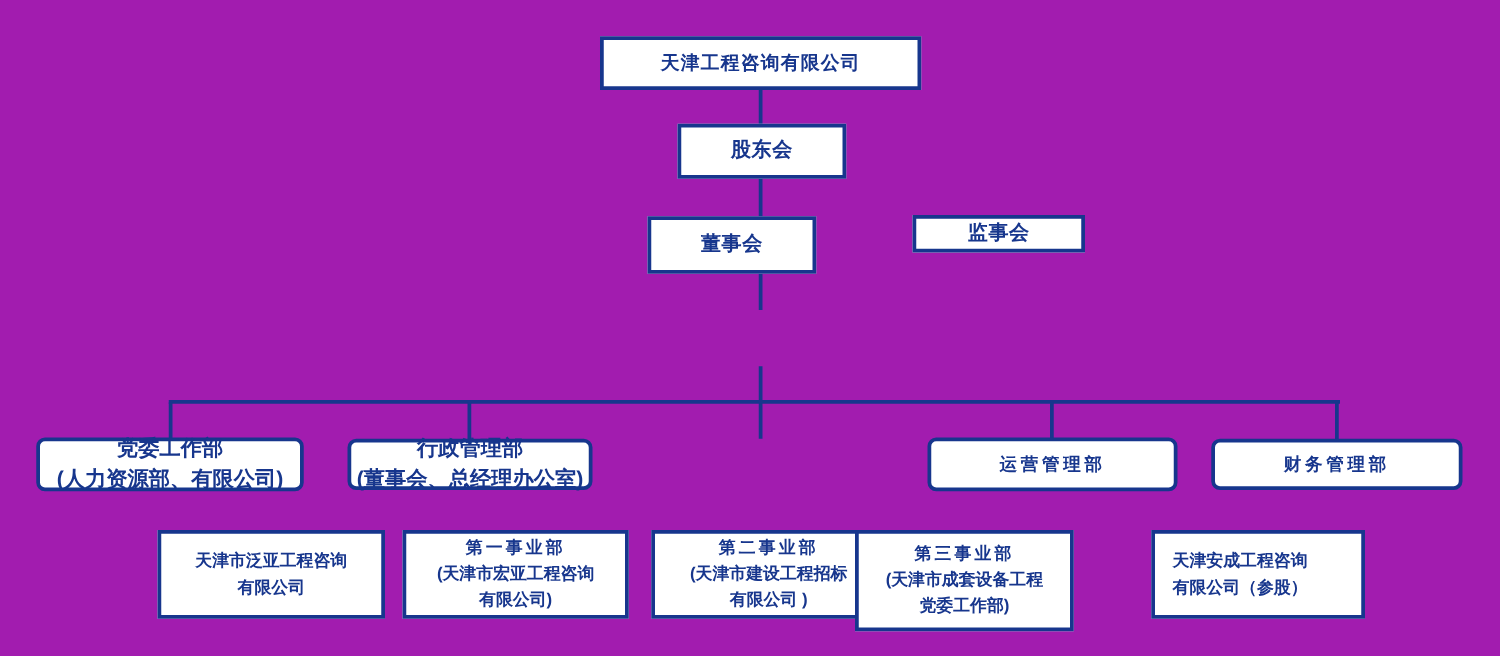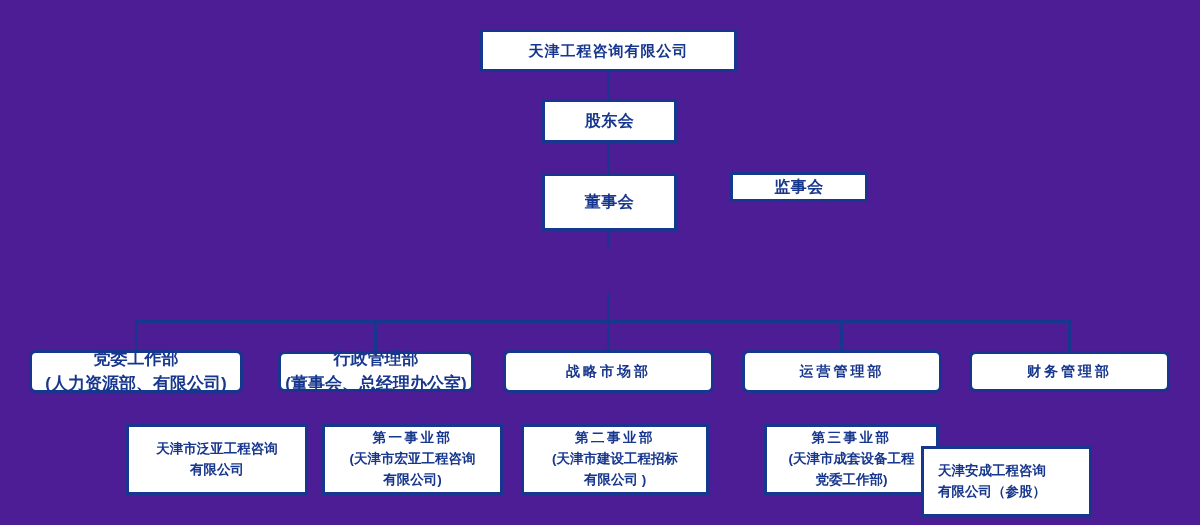--- a/index.html
+++ b/index.html
@@ -2,21 +2,21 @@
 <html><head>
 <meta charset="utf-8">
 <style>
   :root { --navy: #17368d; }
   * { box-sizing: border-box; }
   html, body { margin: 0; padding: 0; background: #ffffff; }
   .canvas {
     position: relative;
     width: 1200px;
     height: 525px;
-    background: #4c1d95;
+    background: #a21caf;
     font-family: "Liberation Sans", "DejaVu Sans", sans-serif;
     color: var(--navy);
     overflow: hidden;
   }
   .node {
     position: absolute;
     border: 3px solid var(--navy);
     background: #ffffff;
     display: flex;
     flex-direction: column;
@@ -26,21 +26,21 @@
     font-weight: bold;
     color: var(--navy);
   }
   .rounded { border-radius: 7px; }
   .main   { font-size: 16px; letter-spacing: 0.5px; line-height: 1.3; }
   .title  { font-size: 15px; letter-spacing: 1px; }
   .dept   { font-size: 17px; line-height: 1.45; letter-spacing: 0; }
   .dept-lg{ font-size: 14px; letter-spacing: 3px; }
   .sub    { font-size: 13.5px; line-height: 1.55; }
   .t-spaced { letter-spacing: 2.5px; }
-  .align-left { align-items: flex-start; text-align: left; padding-left: 14px; margin-top: 22px; }
+  .align-left { align-items: flex-start; text-align: left; padding-left: 14px; }
   .ln { display: block; white-space: nowrap; }
   .line { position: absolute; background: var(--navy); }
   .v { width: 3px; }
   .h { height: 3px; }
 </style>
 </head>
 <body>
 
 <div class="canvas">
 
@@ -55,38 +55,35 @@
   <div class="line v" style="left:1068px;top:322px;height:30px"></div>
 
   <div class="node main title" style="left:480px;top:29px;width:257px;height:43px">
     <span class="ln">天津工程咨询有限公司</span>
   </div>
 
   <div class="node main" style="left:542px;top:99px;width:135px;height:44px">
     <span class="ln">股东会</span>
   </div>
 
-  <div class="node main" style="left:542px;top:173px;width:135px;height:58px">
+  <div class="node main" style="left:518px;top:173px;width:135px;height:46px">
     <span class="ln">董事会</span>
   </div>
   <div class="node main" style="left:730px;top:172px;width:138px;height:30px">
     <span class="ln">监事会</span>
   </div>
 
 
   <div class="node dept rounded" style="left:29px;top:350px;width:214px;height:43px">
     <span class="ln">党委工作部</span>
     <span class="ln">(人力资源部、有限公司)</span>
   </div>
   <div class="node dept rounded" style="left:278px;top:351px;width:196px;height:41px">
     <span class="ln">行政管理部</span>
     <span class="ln">(董事会、总经理办公室)</span>
-  </div>
-  <div class="node dept dept-lg rounded" style="left:503px;top:350px;width:211px;height:43px">
-    <span class="ln">战略市场部</span>
   </div>
   <div class="node dept dept-lg rounded" style="left:969px;top:351px;width:201px;height:41px">
     <span class="ln">财务管理部</span>
   </div>
   <div class="node dept dept-lg rounded" style="left:742px;top:350px;width:200px;height:43px">
     <span class="ln">运营管理部</span>
   </div>
 
   <div class="node sub" style="left:126px;top:424px;width:182px;height:71px">
     <span class="ln">天津市泛亚工程咨询</span>
@@ -95,21 +92,21 @@
   <div class="node sub" style="left:521px;top:424px;width:188px;height:71px">
     <span class="ln t-spaced">第二事业部</span>
     <span class="ln">(天津市建设工程招标</span>
     <span class="ln">有限公司 )</span>
   </div>
   <div class="node sub" style="left:322px;top:424px;width:181px;height:71px">
     <span class="ln t-spaced">第一事业部</span>
     <span class="ln">(天津市宏亚工程咨询</span>
     <span class="ln">有限公司)</span>
   </div>
-  <div class="node sub" style="left:764px;top:424px;width:175px;height:71px">
+  <div class="node sub" style="left:684px;top:424px;width:175px;height:81px">
     <span class="ln t-spaced">第三事业部</span>
     <span class="ln">(天津市成套设备工程</span>
     <span class="ln">党委工作部)</span>
   </div>
   <div class="node sub align-left" style="left:921px;top:424px;width:171px;height:71px">
     <span class="ln">天津安成工程咨询</span>
     <span class="ln">有限公司（参股）</span>
   </div>
 
 </div>

